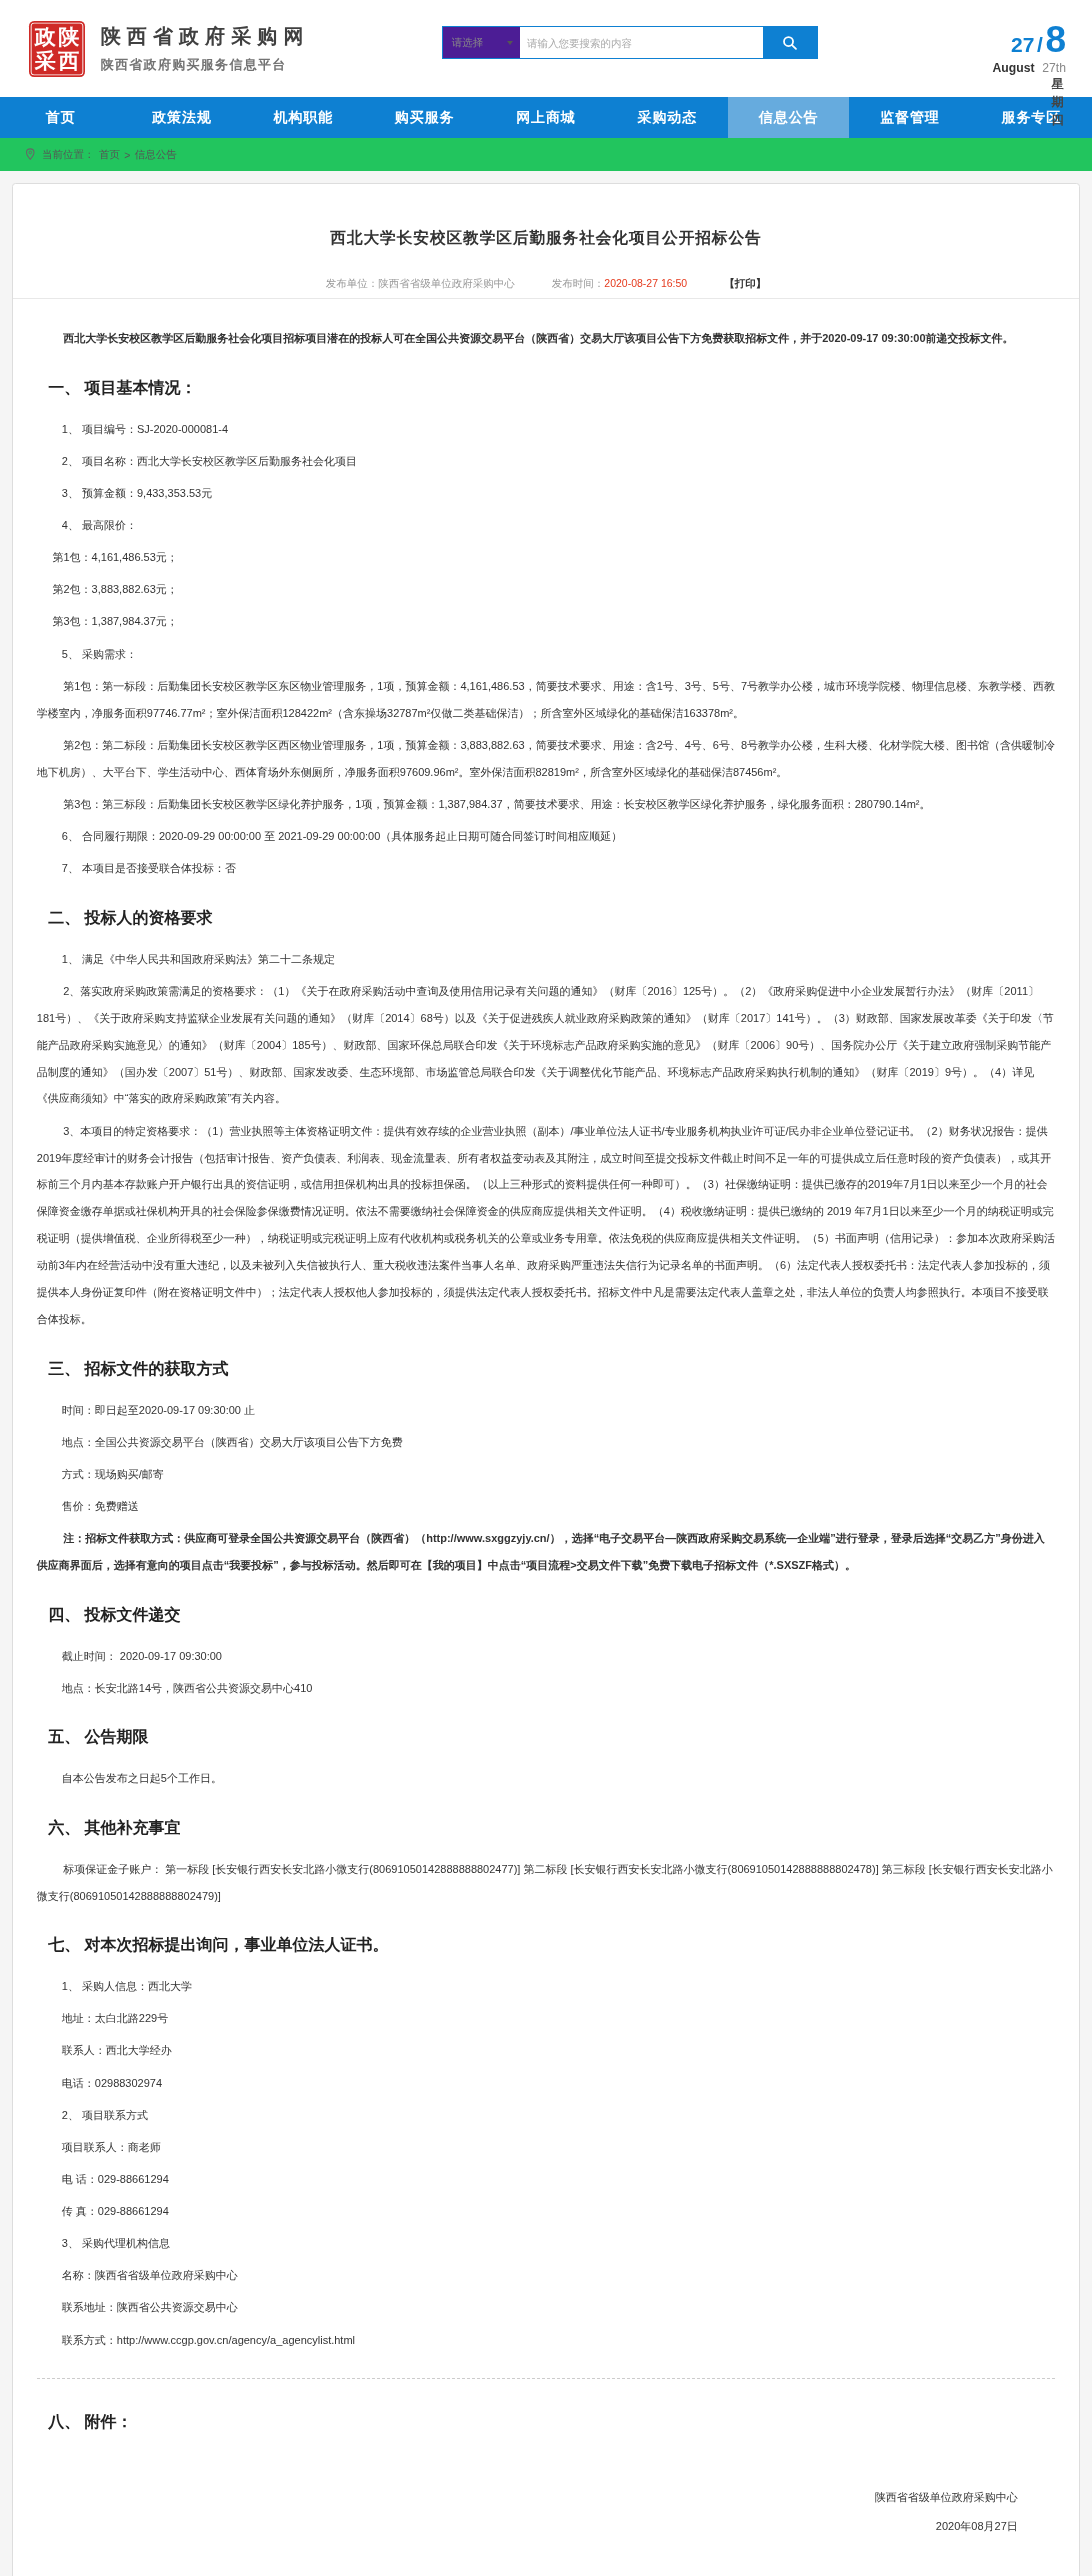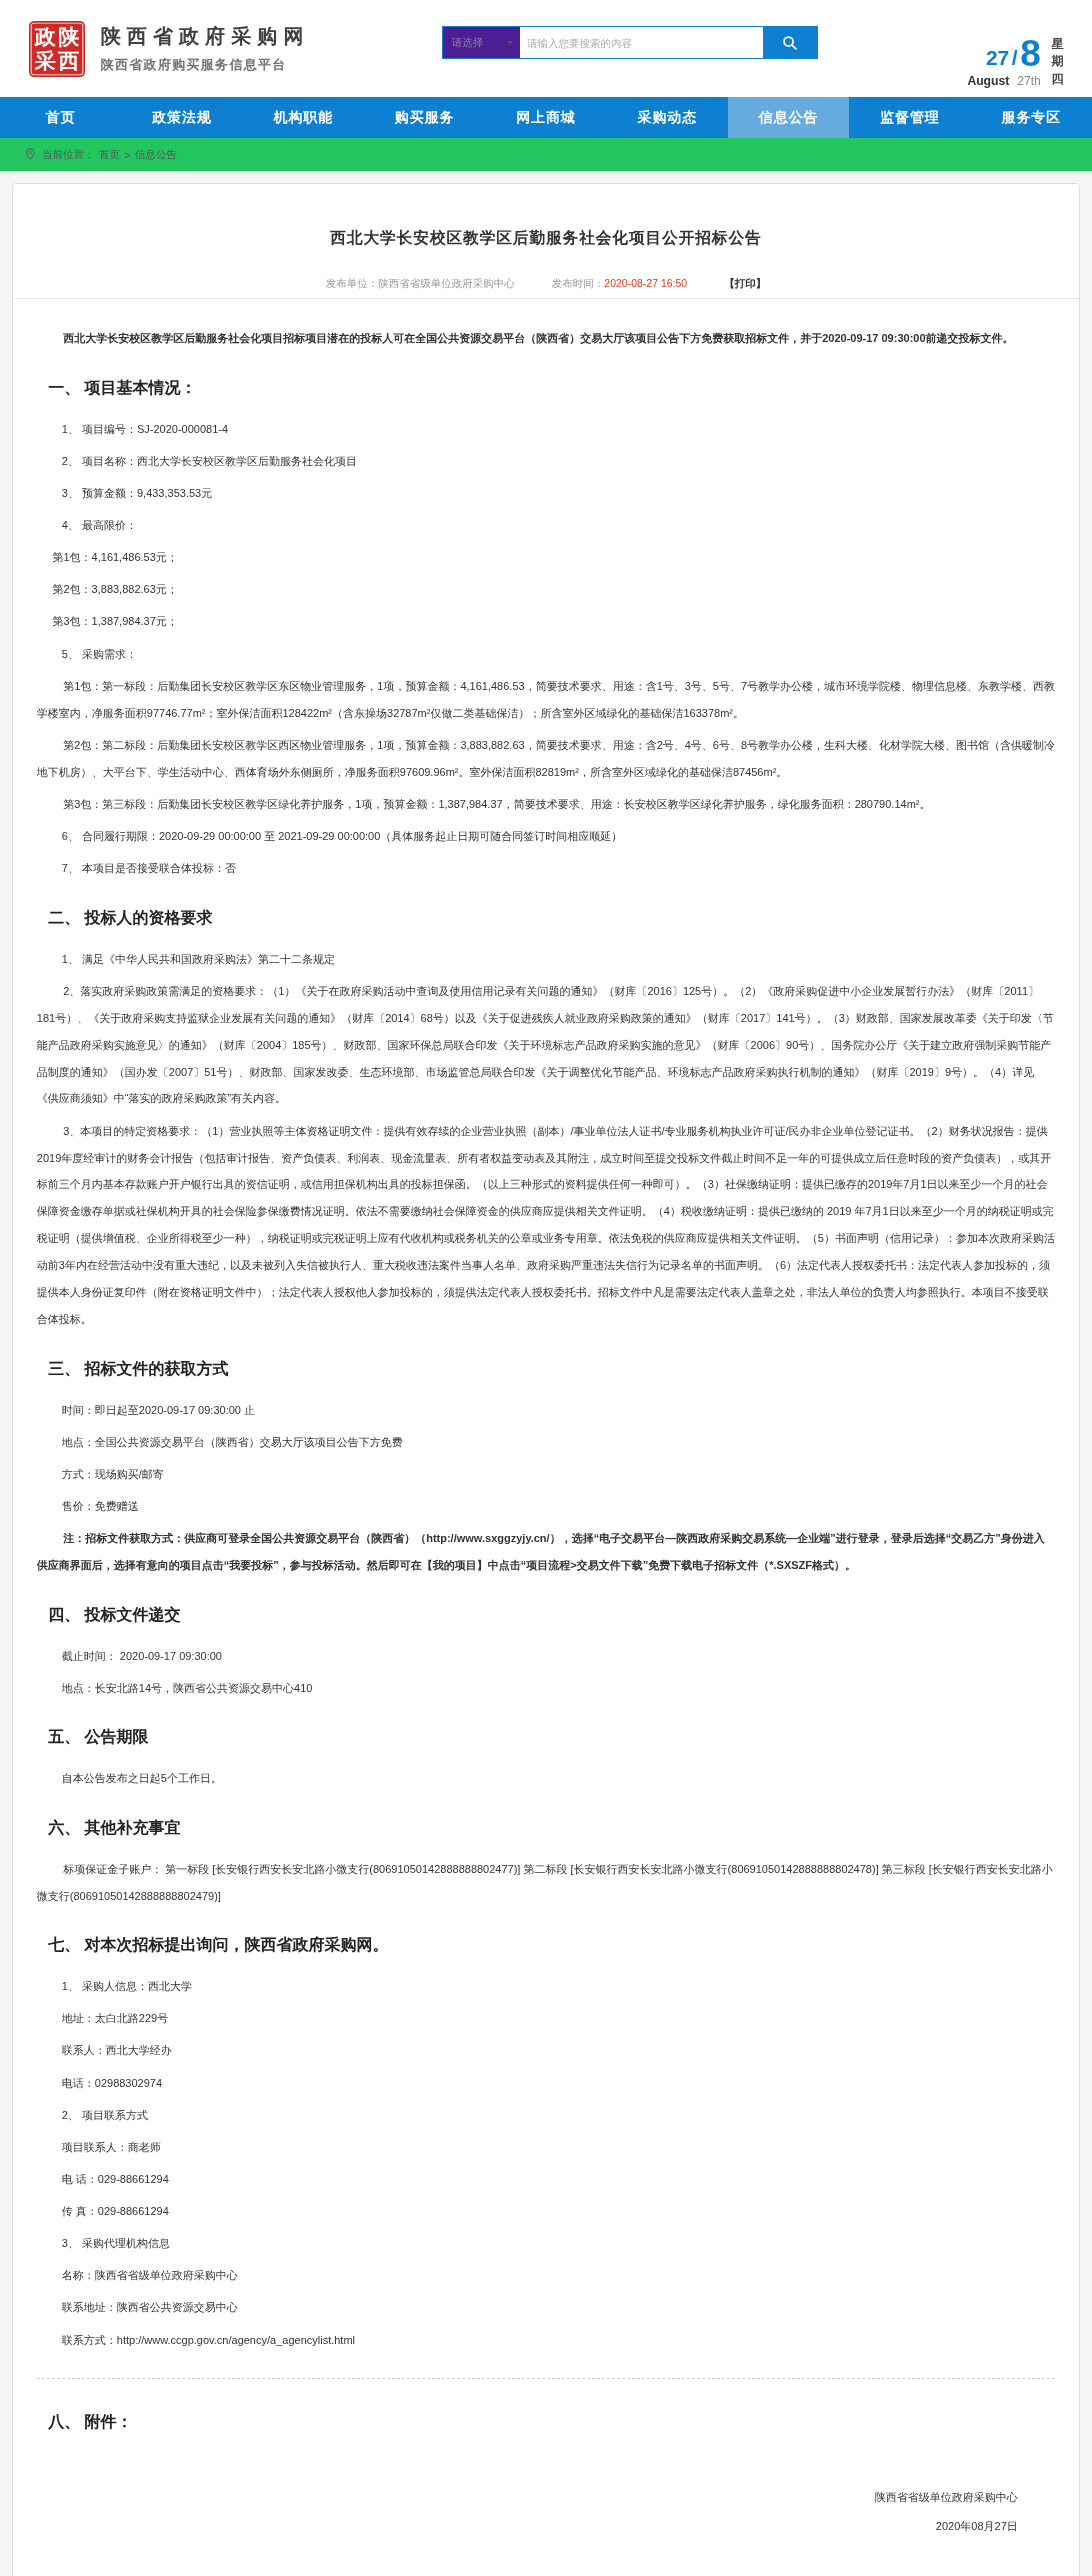--- a/index.html
+++ b/index.html
@@ -34,21 +34,21 @@
   .caret{ width:0; height:0; border-left:3.5px solid transparent; border-right:3.5px solid transparent; border-top:4.4px solid #555; }
   .search-input{
     flex:1; border:none; outline:none; font-size:10.5px; color:#333; padding:0 7px;
     font-family:inherit;
   }
   .search-input::placeholder{ color:#aaa; }
   .search-btn{
     width:54px; background:#0e80d2; border:none; display:flex; align-items:center;
     justify-content:center; cursor:pointer;
   }
-  .date-block{ position:absolute; right:26px; top:34px; display:flex; align-items:center; }
+  .date-block{ position:absolute; right:26px; top:21px; display:flex; align-items:flex-end;flex-direction:column; }
   .date-main{ text-align:right; }
   .date-nums{ color:#0e80d2; font-weight:bold; line-height:1; display:flex; align-items:flex-end; justify-content:flex-end;}
   .date-day{ font-size:21px; padding-bottom:3.5px;}
   .date-slash{ font-size:21px; padding:0 2.6px 3.5px 2.6px;}
   .date-month-num{ font-size:37px; }
   .date-sub{ font-size:12.2px; margin-top:2.6px; }
   .date-month-name{ font-weight:bold; color:#333; }
   .date-ordinal{ color:#888; margin-left:4.4px; }
   .weekday{
     margin-left:10.5px; font-size:12.2px; font-weight:bold; color:#444;
@@ -204,21 +204,21 @@
         <p class="item">方式：现场购买/邮寄</p>
         <p class="item">售价：免费赠送</p>
         <p class="pb">注：招标文件获取方式：供应商可登录全国公共资源交易平台（陕西省）（http://www.sxggzyjy.cn/），选择“电子交易平台—陕西政府采购交易系统—企业端”进行登录，登录后选择“交易乙方”身份进入供应商界面后，选择有意向的项目点击“我要投标”，参与投标活动。然后即可在【我的项目】中点击“项目流程&gt;交易文件下载”免费下载电子招标文件（*.SXSZF格式）。</p>
         <p class="h">四、 投标文件递交</p>
         <p class="item">截止时间： 2020-09-17 09:30:00</p>
         <p class="item">地点：长安北路14号，陕西省公共资源交易中心410</p>
         <p class="h">五、 公告期限</p>
         <p class="item">自本公告发布之日起5个工作日。</p>
         <p class="h">六、 其他补充事宜</p>
         <p class="p">标项保证金子账户： 第一标段 [长安银行西安长安北路小微支行(80691050142888888802477)] 第二标段 [长安银行西安长安北路小微支行(80691050142888888802478)] 第三标段 [长安银行西安长安北路小微支行(80691050142888888802479)]</p>
-        <p class="h">七、 对本次招标提出询问，陕西省政府采购网。</p>
+        <p class="h">七、 对本次招标提出询问，事业单位法人证书。</p>
         <p class="item">1、 采购人信息：西北大学</p>
         <p class="item">地址：太白北路229号</p>
         <p class="item">联系人：西北大学经办</p>
         <p class="item">电话：02988302974</p>
         <p class="item">2、 项目联系方式</p>
         <p class="item">项目联系人：商老师</p>
         <p class="item">电 话：029-88661294</p>
         <p class="item">传 真：029-88661294</p>
         <p class="item">3、 采购代理机构信息</p>
         <p class="item">名称：陕西省省级单位政府采购中心</p>

